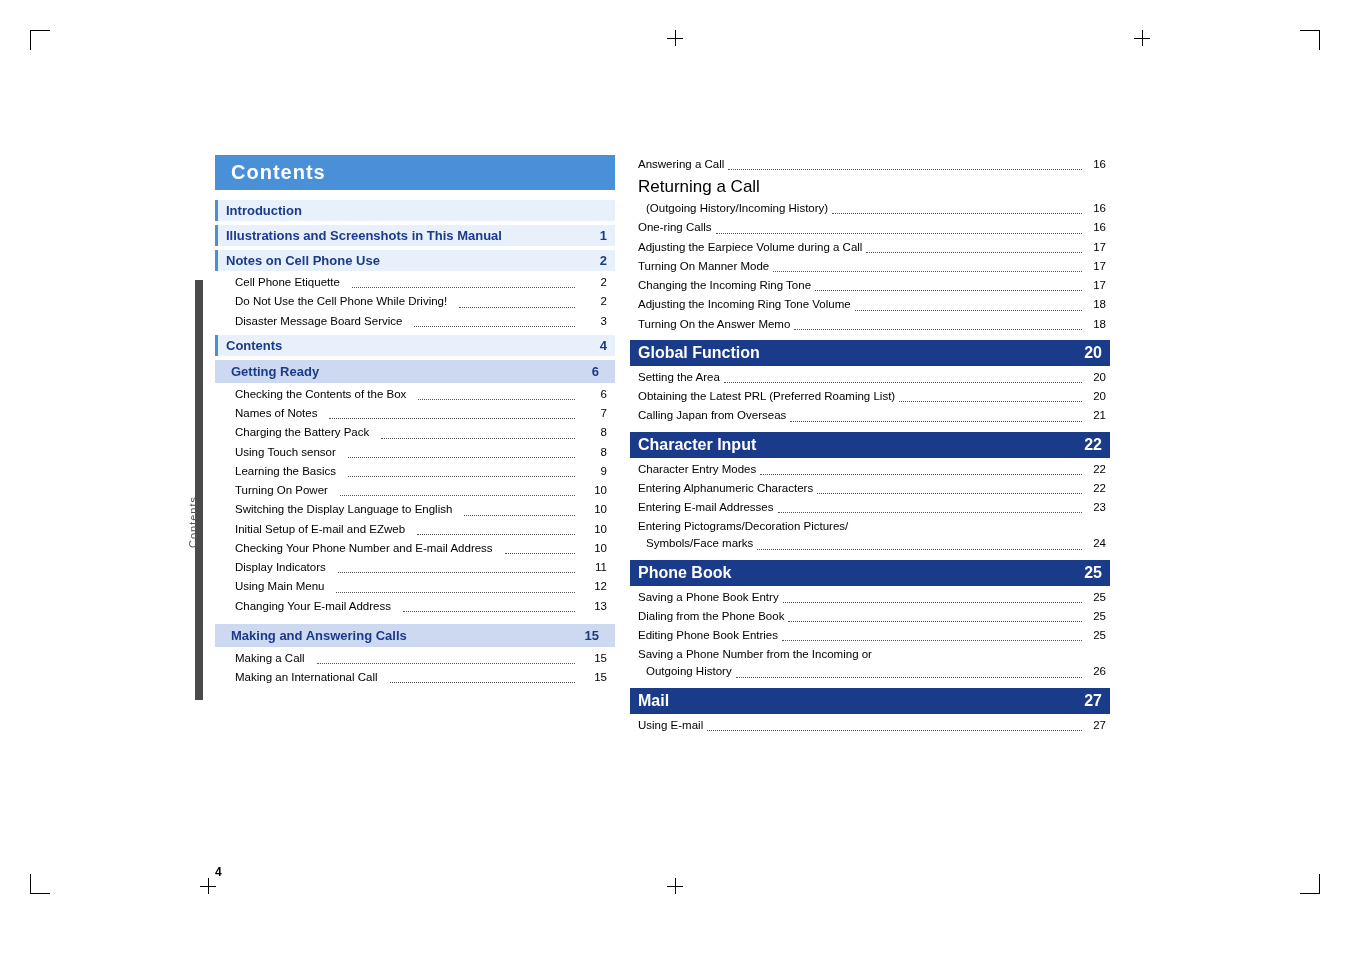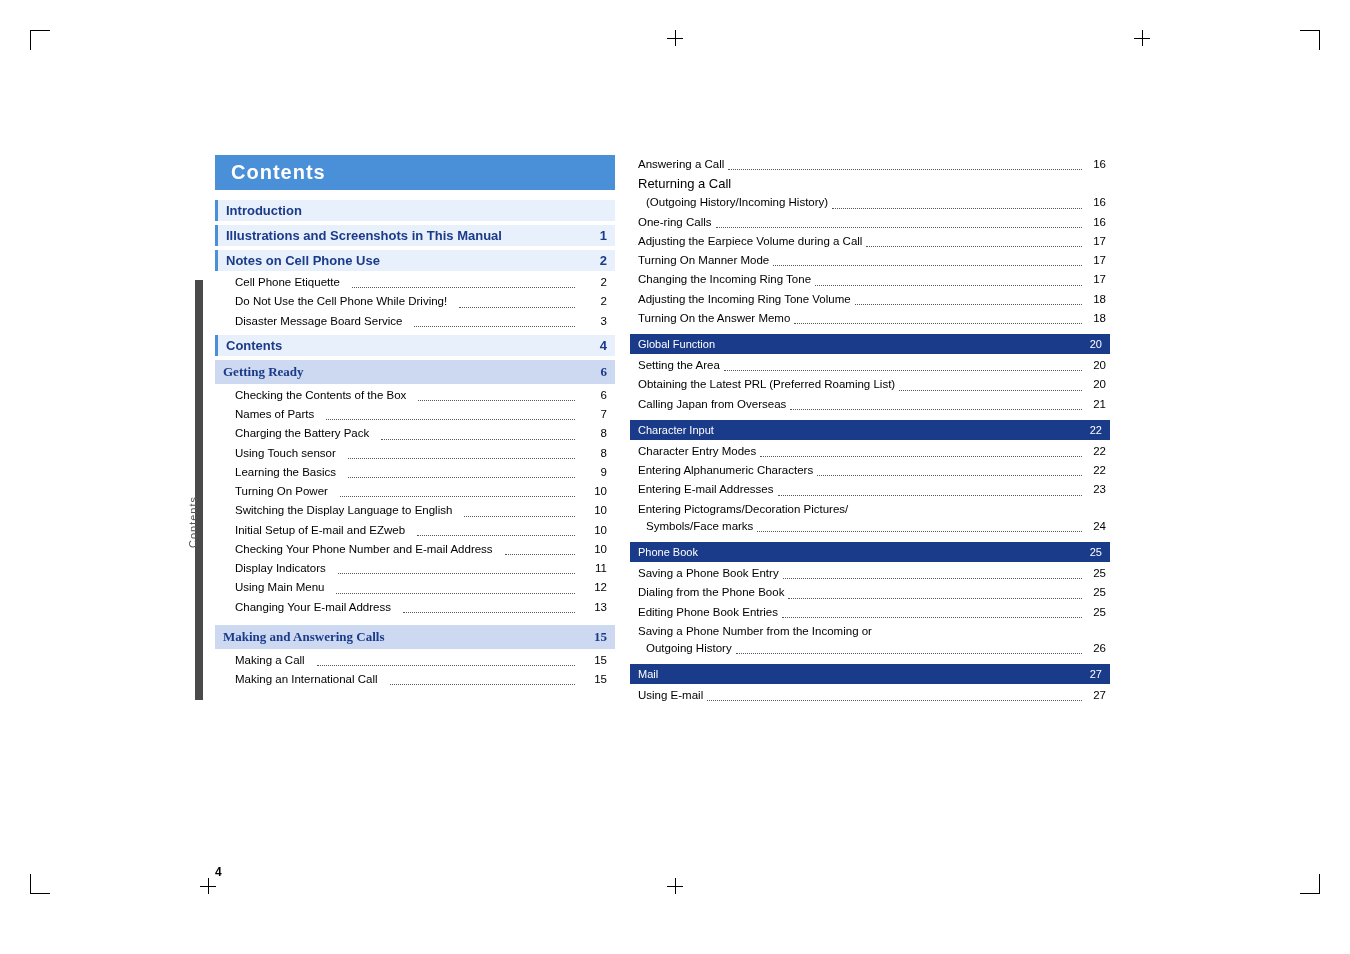--- a/index.html
+++ b/index.html
@@ -127,30 +127,29 @@
       margin-top: 4px;
       margin-bottom: 2px;
       display: flex;
       justify-content: space-between;
       align-items: center;
     }
 
     
     .section-header-lg {
       background: #cdd9f0;
-      padding: 4px 8px;
+      padding: 4px 16px;
       font-weight: bold;
       font-size: 13px;
       color: #1a3a8a;
       margin-top: 4px;
       margin-bottom: 2px;
       display: flex;
       justify-content: space-between;
       align-items: center;
-      font-family: Liberation Serif, serif;
     }
 
     
     .toc-item {
       display: flex;
       justify-content: space-between;
       padding: 1px 8px 1px 20px;
       font-size: 11.5px;
       line-height: 1.5;
       gap: 8px;
@@ -173,22 +172,22 @@
       left: 215px;
       font-size: 12px;
       font-weight: bold;
     }
 
     
     .section-header-blue {
       background: #1a3a8a;
       color: #fff;
       padding: 4px 8px;
-      font-weight: normal;
-      font-size: 11px;
+      font-weight: bold;
+      font-size: 16px;
       margin-top: 6px;
       margin-bottom: 2px;
       display: flex;
       justify-content: space-between;
       align-items: center;
     }
 
     .toc-item-sub {
       display: flex;
       justify-content: space-between;
@@ -203,21 +202,21 @@
       margin-bottom: 3px;
     }
     .toc-item-sub .page-num {
       min-width: 20px;
       text-align: right;
     }
 
     
     .returning-call-text {
       padding: 1px 4px 0 8px;
-      font-size: 13px;
+      font-size: 17px;
       line-height: 1.4;
     }
 
     
     .multi-line-item {
       padding: 1px 4px 0 8px;
       font-size: 11.5px;
       line-height: 1.4;
     }
 
@@ -295,21 +294,21 @@
     <div class="section-header-lg">
       <span>Getting Ready</span>
       <span>6</span>
     </div>
     <div class="toc-item">
       <span>Checking the Contents of the Box</span>
       <span class="dots"></span>
       <span class="page-num">6</span>
     </div>
     <div class="toc-item">
-      <span>Names of Parts</span>
+      <span>Names of Notes</span>
       <span class="dots"></span>
       <span class="page-num">7</span>
     </div>
     <div class="toc-item">
       <span>Charging the Battery Pack</span>
       <span class="dots"></span>
       <span class="page-num">8</span>
     </div>
     <div class="toc-item">
       <span>Using Touch sensor</span>

